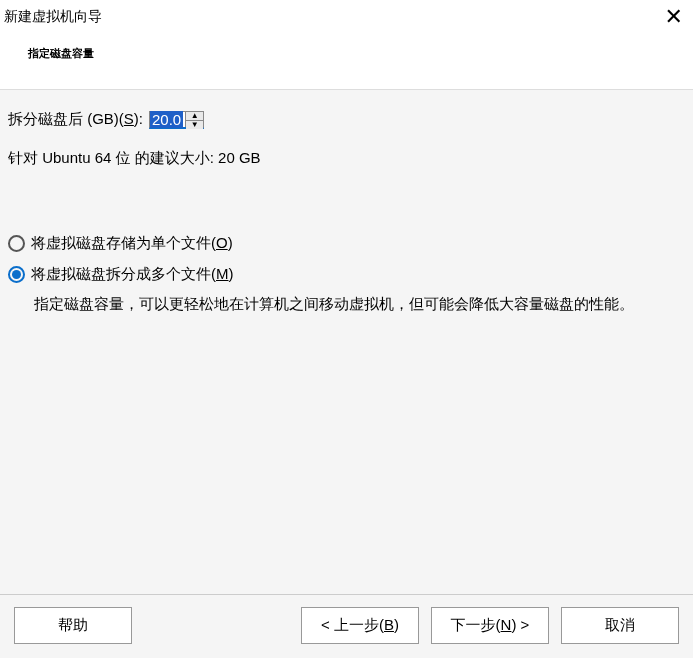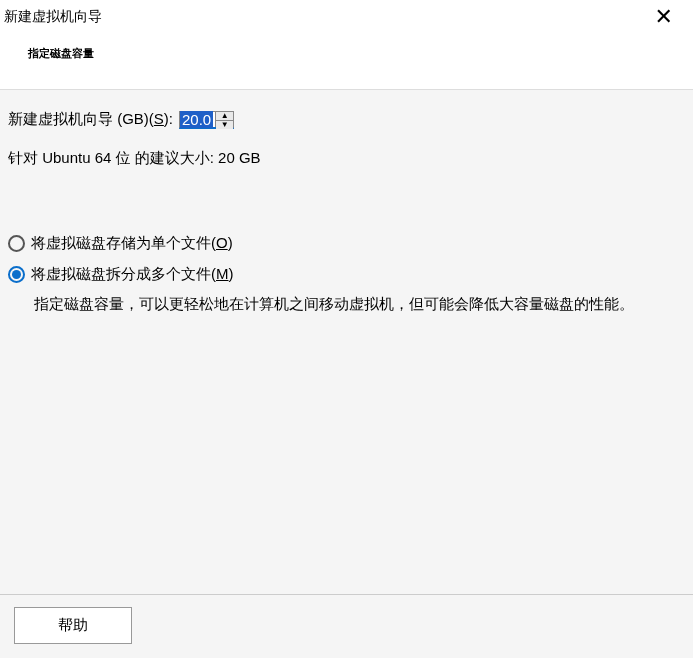--- a/index.html
+++ b/index.html
@@ -11,21 +11,21 @@
       width: 693px;
       height: 658px;
       display: flex;
       flex-direction: column;
       overflow: hidden;
     }
     .titlebar {
       display: flex;
       align-items: center;
       justify-content: space-between;
-      padding: 4px 14px 6px 4px;
+      padding: 4px 4px 6px 4px;
       background: #fff;
     }
     .close-icon {
       font-size: 22px;
       font-weight: 300;
       cursor: pointer;
       line-height: 1;
       padding: 2px 6px;
     }
     .header {
@@ -166,21 +166,21 @@
 </div>
 
 <div class="header">
   <div class="header-heading">指定磁盘容量</div>
 </div>
 
 <div class="content">
 
   <div class="size-row">
     <span class="size-label">
-      <span>新建虚拟机向导 (GB)(</span><span class="underline">S</span><span>):</span>
+      <span>拆分磁盘后 (GB)(</span><span class="underline">S</span><span>):</span>
     </span>
     <div class="spin-wrap">
       <div class="spin-value">
         <span class="highlighted">20.0</span>
       </div>
       <div class="spin-btns">
         <button class="spin-btn">▲</button>
         <button class="spin-btn">▼</button>
       </div>
     </div>
@@ -201,13 +201,22 @@
         <span>将虚拟磁盘拆分成多个文件(</span><span class="underline">M</span><span>)</span>
       </span>
     </div>
     <div class="radio-help">指定磁盘容量，可以更轻松地在计算机之间移动虚拟机，但可能会降低大容量磁盘的性能。</div>
   </div>
 </div>
 
 <div class="footer">
   <button class="btn">帮助</button>
   <div class="footer-spacer"></div>
+  <div class="footer-right">
+    <button class="btn">
+      <span>&lt; 上一步(</span><span class="underline">B</span><span>)</span>
+    </button>
+    <button class="btn">
+      <span>下一步(</span><span class="underline">N</span><span>) &gt;</span>
+    </button>
+    <button class="btn">取消</button>
+  </div>
 </div>
 
 </body></html>

